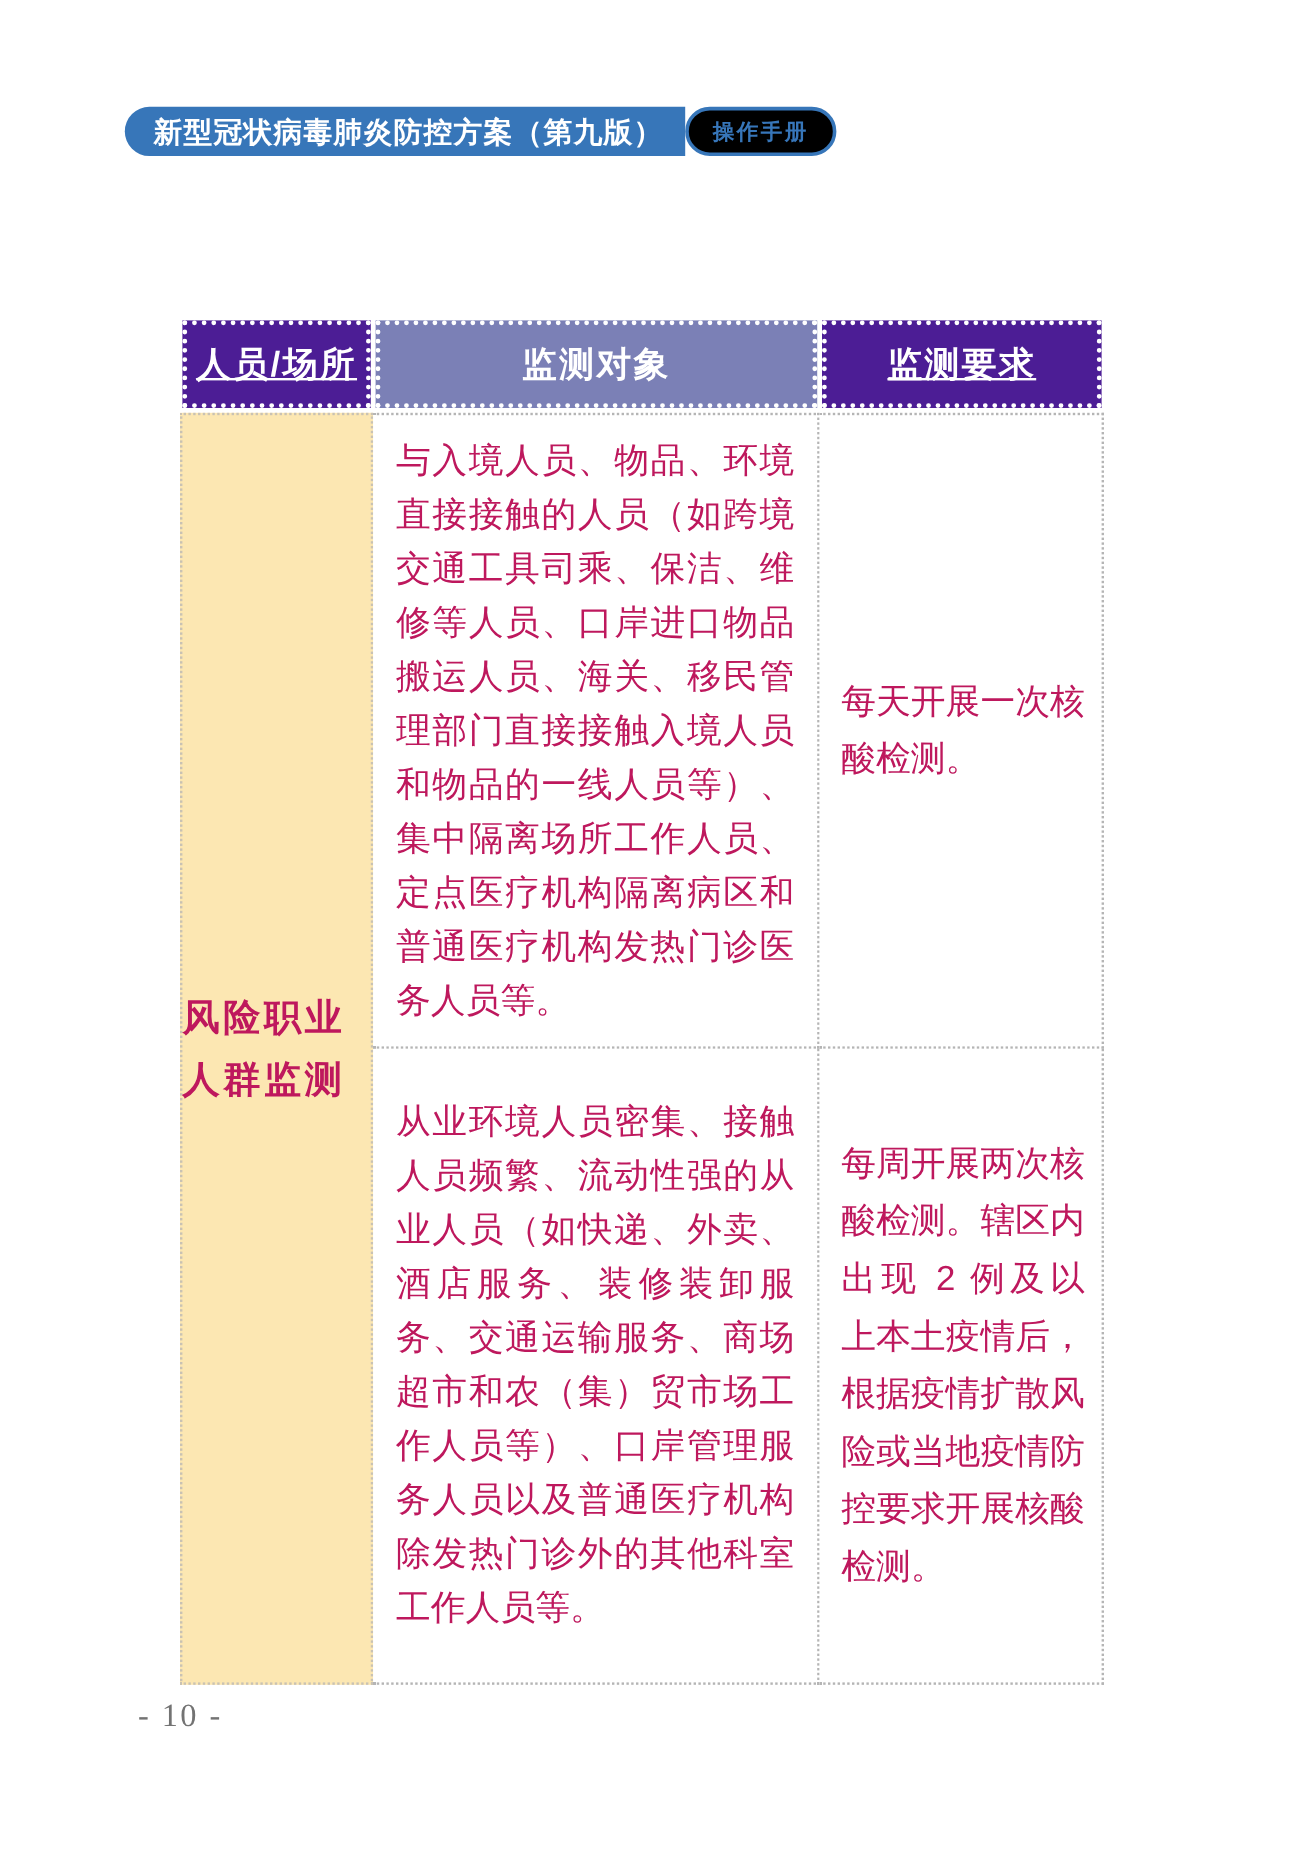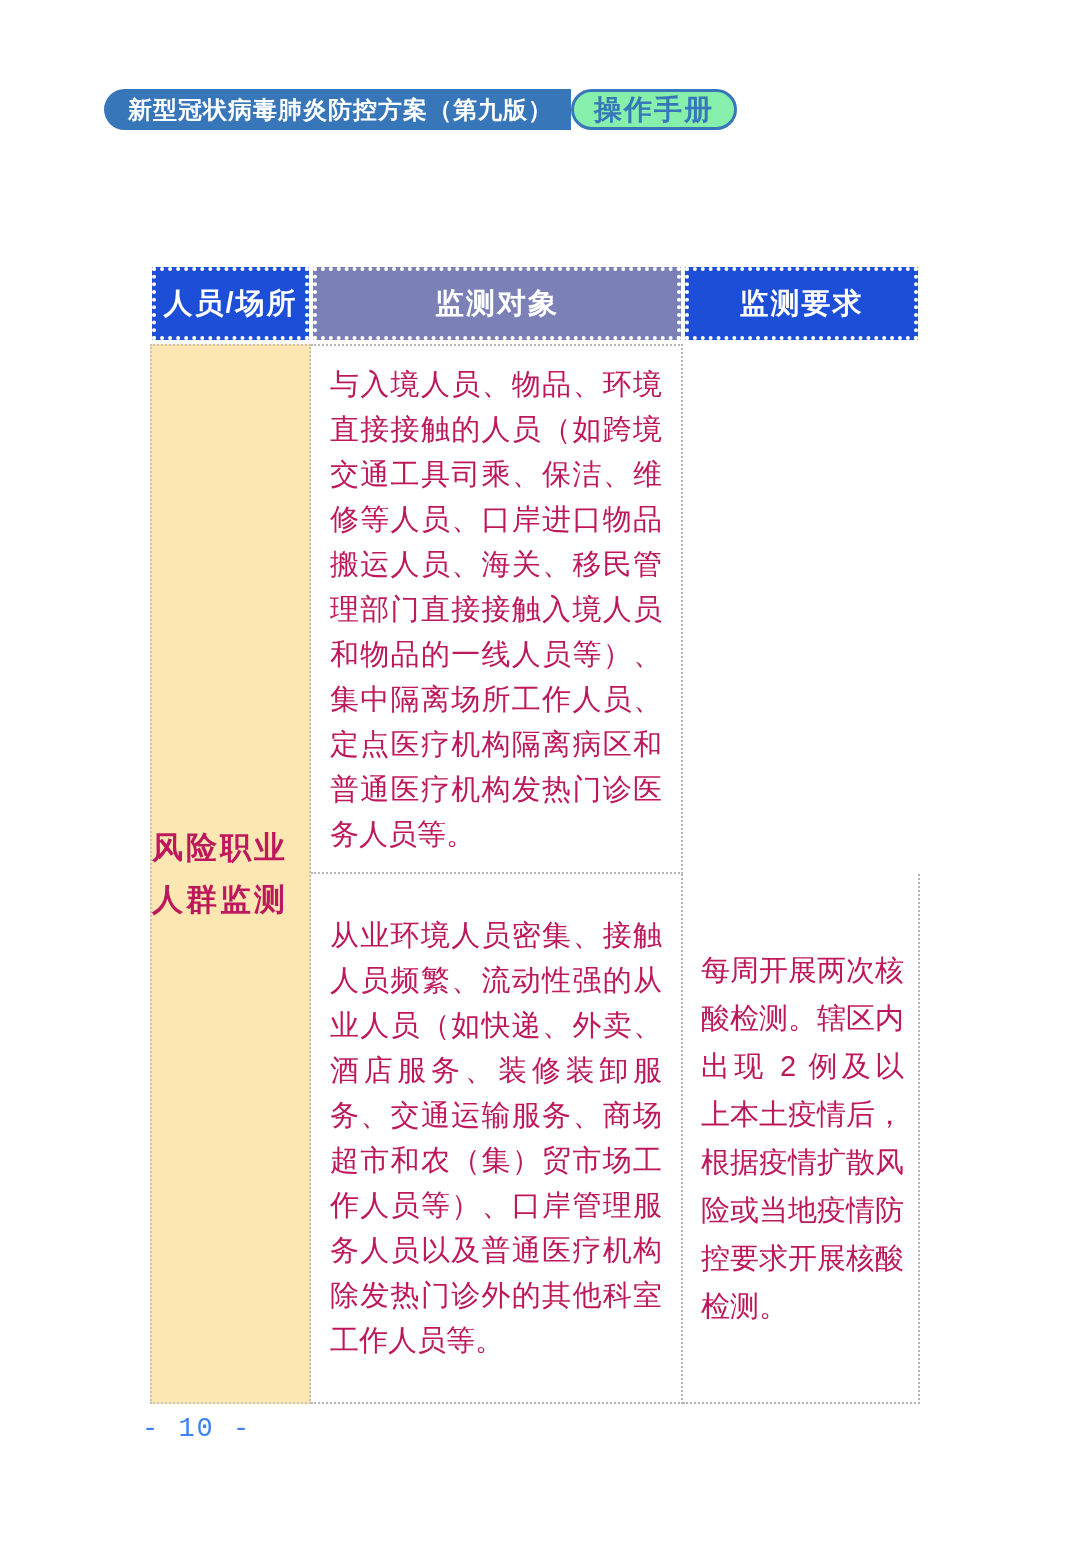--- a/index.html
+++ b/index.html
@@ -21,24 +21,24 @@
     background: #3776b9;
     color: #ffffff;
     font-size: 24px; font-weight: bold;
     letter-spacing: 1px;
     display: flex; align-items: center;
     padding: 0 18px 0 24px;
     border-radius: 21px 0 0 21px;
     white-space: nowrap;
   }
   .badge-tag {
-    background: #86efac;
+    background: #000000;
     color: #3776b9;
     border: 3px solid #3776b9;
-    font-size: 28px; font-weight: bold;
+    font-size: 18px; font-weight: bold;
     letter-spacing: 2px;
     display: flex; align-items: center;
     padding: 0 20px;
     border-radius: 21px;
     white-space: nowrap;
   }
 
   
   .monitor-table {
     position: absolute; left: 150px; top: 267px;
@@ -46,21 +46,21 @@
     display: grid;
     grid-template-columns: 161px 372px 237px;
     grid-template-rows: 77px 530px 530px;
   }
   .th {
     color: #ffffff; font-weight: bold; font-size: 29px; letter-spacing: 2px;
     display: flex; align-items: center; justify-content: center;
     border: 4px dotted #ffffff;
     margin: 0 2px 4px 2px;
   }
-  .th-blue   { background: #1d4ed8; }
+  .th-blue   { background: #4c1d95; text-decoration: underline; }
   .th-purple { background: #7b80b6; }
 
   .cell-label {
     grid-column: 1; grid-row: 2 / 4;
     background: #fce7b2;
     border: 2px dotted #c9c2b4;
     display: flex; flex-direction: column;
     align-items: flex-start; justify-content: center;
     color: #be185d; font-weight: bold; font-size: 31px;
     letter-spacing: 3px; line-height: 52px;
@@ -81,23 +81,23 @@
   }
   .cell-req { padding: 14px 14px 14px 18px; }
   .cell-req .txt {
     font-size: 29px; line-height: 48px;
     text-align: justify; text-align-last: left;
     width: 100%;
   }
 
   
   .page-number {
-    position: absolute; left: 142px; top: 1414px;
-    font-family: Liberation Mono, monospace;
-    font-size: 27px; color: #3b82f6; letter-spacing: 2px;
+    position: absolute; left: 115px; top: 1414px;
+    font-family: Liberation Serif, serif;
+    font-size: 27px; color: #737373; letter-spacing: 2px;
   }
 </style>
 </head>
 <body>
 
 <div class="page">
 
   <div class="badge">
     <div class="badge-main">新型冠状病毒肺炎防控方案（第九版）</div>
     <div class="badge-tag">操作手册</div>
@@ -110,20 +110,23 @@
     <div class="th th-blue">监测要求</div>
 
     <div class="cell-label">
       <span>风险职业</span>
       <span>人群监测</span>
     </div>
 
     <div class="cell cell-r1 cell-target" style="grid-column:2; grid-row:2;">
       <div class="txt">与入境人员、物品、环境直接接触的人员（如跨境交通工具司乘、保洁、维修等人员、口岸进口物品搬运人员、海关、移民管理部门直接接触入境人员和物品的一线人员等）、集中隔离场所工作人员、定点医疗机构隔离病区和普通医疗机构发热门诊医务人员等。</div>
     </div>
+    <div class="cell cell-r1 cell-req" style="grid-column:3; grid-row:2;">
+      <div class="txt">每天开展一次核酸检测。</div>
+    </div>
 
     <div class="cell cell-target" style="grid-column:2; grid-row:3;">
       <div class="txt">从业环境人员密集、接触人员频繁、流动性强的从业人员（如快递、外卖、酒店服务、装修装卸服务、交通运输服务、商场超市和农（集）贸市场工作人员等）、口岸管理服务人员以及普通医疗机构除发热门诊外的其他科室工作人员等。</div>
     </div>
     <div class="cell cell-req" style="grid-column:3; grid-row:3;">
       <div class="txt">每周开展两次核酸检测。辖区内出现 2 例及以上本土疫情后，根据疫情扩散风险或当地疫情防控要求开展核酸检测。</div>
     </div>
 
   </div>
 

